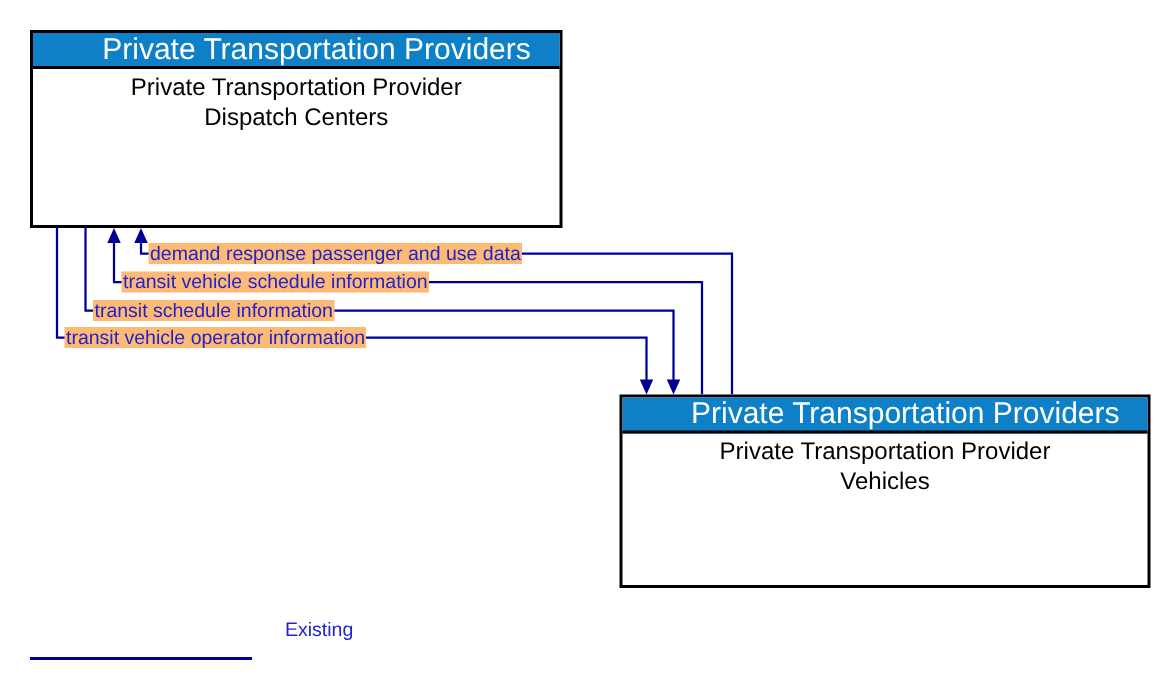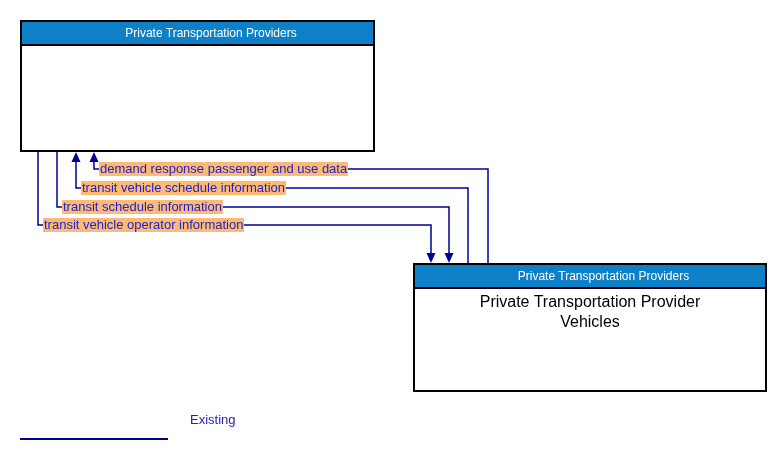--- a/index.html
+++ b/index.html
@@ -25,21 +25,21 @@
     background:#fff;
     box-sizing:border-box;
     z-index:2;
   }
   .entity-box .hdr{
     height:22px;
     background:var(--header-bg);
     color:var(--header-text);
     border-bottom:2px solid var(--box-border);
     display:flex;align-items:center;justify-content:center;
-    font-size:12px;
+    font-size:20px;
     white-space:nowrap;
     padding-left:27px;
   }
   .entity-box .body{
     color:#000;
     font-size:16px;
     text-align:center;
     line-height:20px;
     padding-top:3px;
   }
@@ -90,20 +90,23 @@
 
     <path d="M468,263 L468,188 L76,188 L76,161" fill="none" stroke="#000099" stroke-width="1.5"></path>
     <polygon points="76,152 71.5,162 80.5,162" fill="#000099"></polygon>
 
     <path d="M488,263 L488,169 L94,169 L94,161" fill="none" stroke="#000099" stroke-width="1.5"></path>
     <polygon points="94,152 89.5,162 98.5,162" fill="#000099"></polygon>
   </svg>
 
   <div class="entity-box" id="box-dispatch">
     <div class="hdr">Private Transportation Providers</div>
+    <div class="body">
+      <div class="inner">Private Transportation Provider Dispatch Centers</div>
+    </div>
   </div>
 
   <div class="entity-box" id="box-vehicles">
     <div class="hdr">Private Transportation Providers</div>
     <div class="body">
       <div class="inner">Private Transportation Provider Vehicles</div>
     </div>
   </div>
 
   <div class="flow-label" id="flow-label-0">demand response passenger and use data</div>

